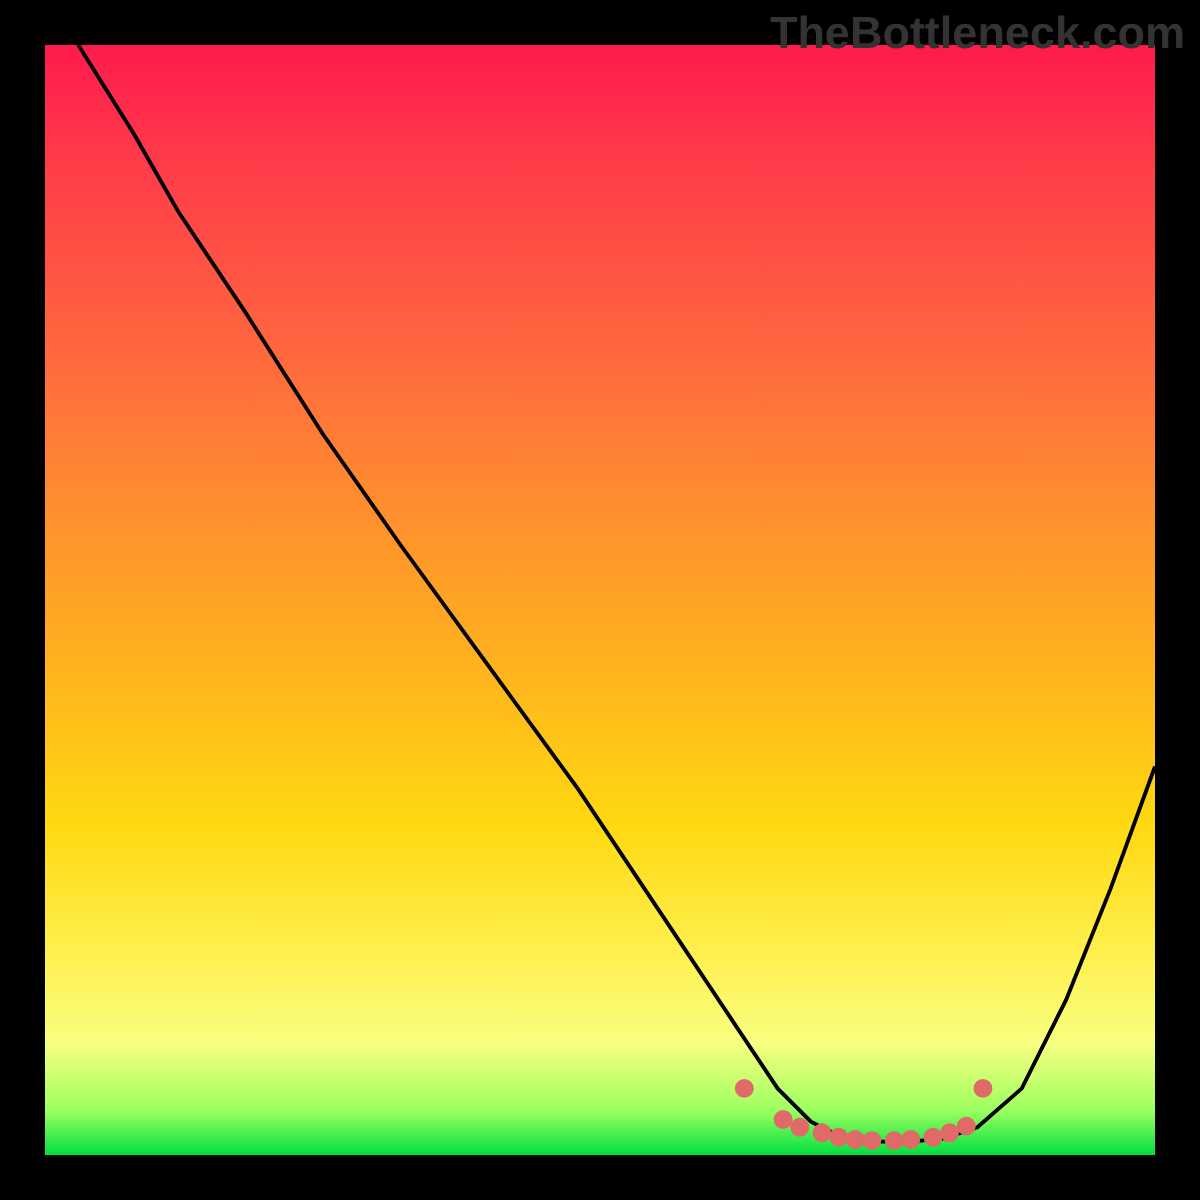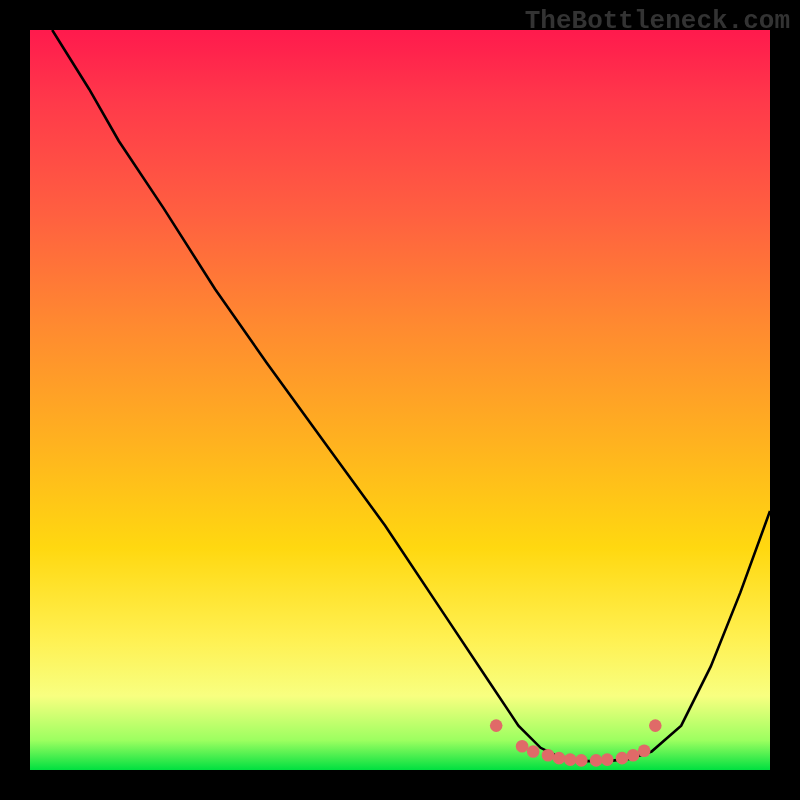--- a/index.html
+++ b/index.html
@@ -8,22 +8,22 @@
     width: 800px;
     height: 800px;
     background: #000;
     position: relative;
   }
   .watermark {
     position: absolute;
     top: 6px;
     right: 10px;
     color: #333;
-    font-family: Liberation Mono, monospace;
-    font-size: 26px;
+    font-family: Liberation Sans, sans-serif;
+    font-size: 30px;
     font-weight: 600;
     z-index: 10;
   }
   .plot-area {
     position: absolute;
     left: 30px;
     top: 30px;
     width: 740px;
     height: 740px;
     overflow: hidden;

